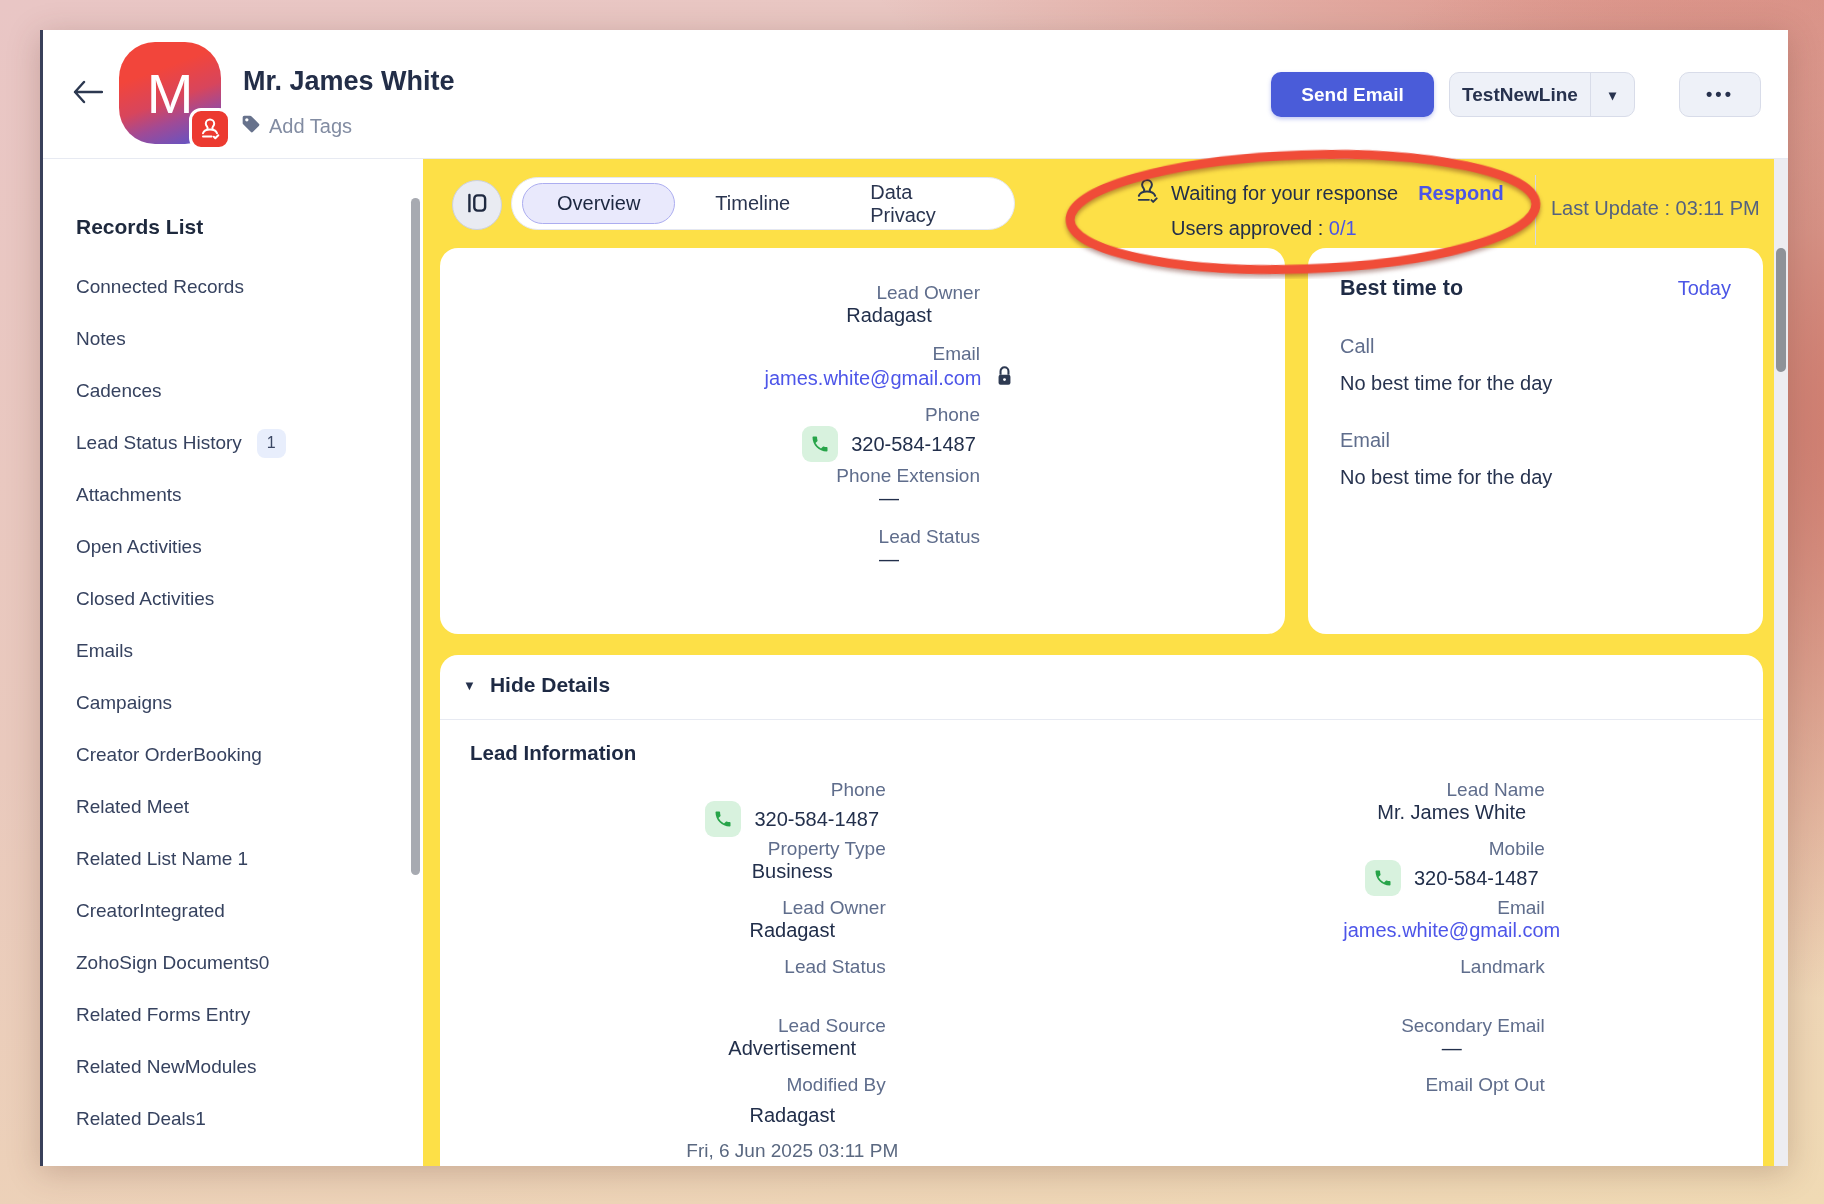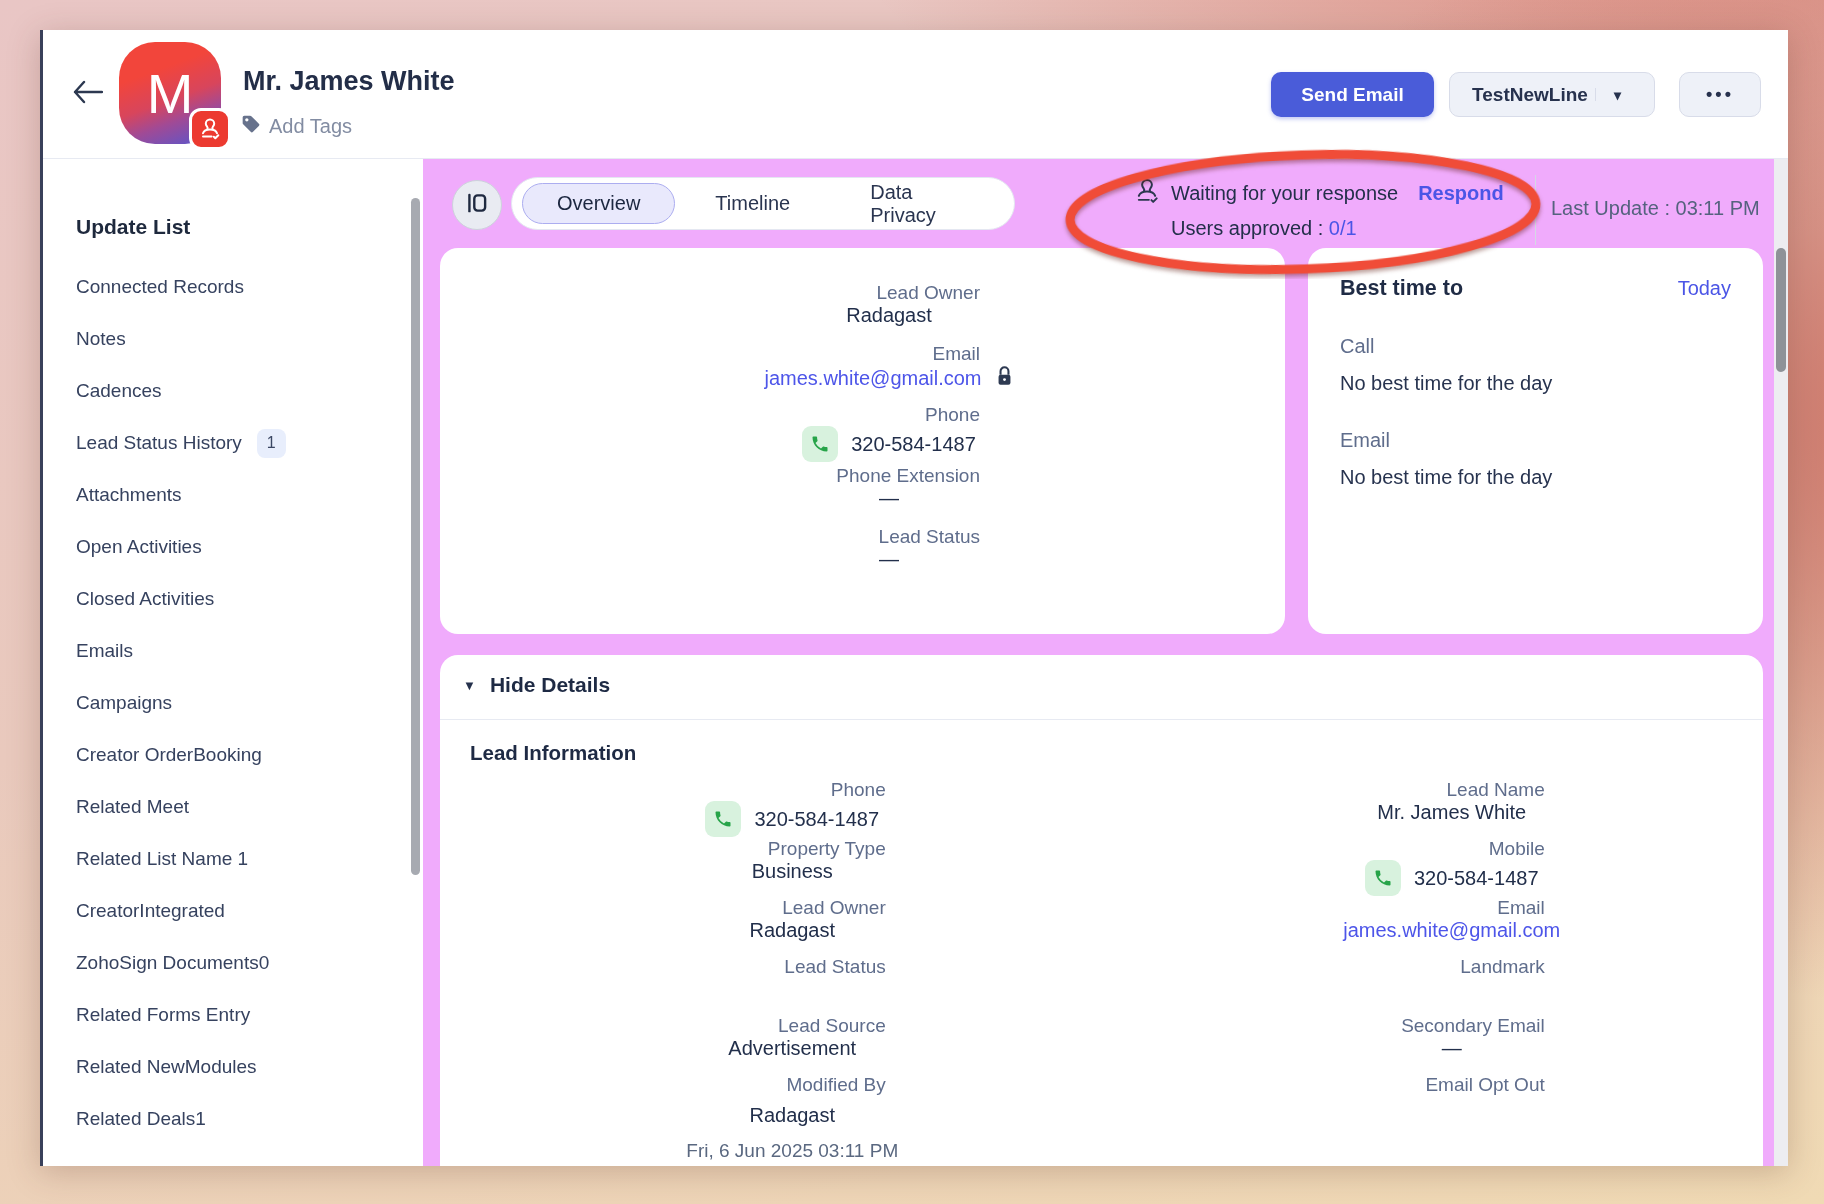--- a/index.html
+++ b/index.html
@@ -26,35 +26,35 @@
   .avatar-letter { color:#fff; font-size:56px; font-weight:400; }
   .stamp-badge { position:absolute; right:-10px; bottom:-6px; width:42px; height:42px; background:#ec3a30;
     border:3px solid #fff; border-radius:12px; display:flex; align-items:center; justify-content:center; }
   .page-title { position:absolute; left:200px; top:36px; font-size:27px; font-weight:700; color:#232e48; }
   .add-tags { position:absolute; left:198px; top:84px; display:flex; align-items:center; gap:8px;
     font-size:20px; color:#828ca2; cursor:pointer; }
   .btn { position:absolute; top:42px; height:45px; border-radius:10px; display:flex; align-items:center;
     justify-content:center; font-size:19px; font-weight:700; cursor:pointer; }
   .btn-send { left:1228px; width:163px; background:#4a5cd9; color:#fff; box-shadow:0 2px 4px rgba(74,92,217,.35); }
   .btn-gray { background:#eef1f8; border:1.5px solid #d8dce9; color:#27324e; }
-  .btn-custom { left:1406px; width:206px; padding:15px; }
+  .btn-custom { left:1406px; width:186px; padding:0; }
   .btn-custom .lbl { flex:1; text-align:center; }
   .btn-custom .caret-seg { width:44px; height:100%; border-left:1.5px solid #d8dce9; display:flex; align-items:center; justify-content:center; font-size:14px; color:#27324e; }
   .btn-more { left:1636px; width:82px; font-size:18px; letter-spacing:3px; }
   .header-divider { position:absolute; left:0; top:128px; width:100%; height:1px; background:#e7eaf2; }
   
   .sidebar { position:absolute; left:0; top:129px; width:380px; bottom:0; background:#fff; }
   .sb-title { position:absolute; left:33px; top:56px; font-size:21px; font-weight:700; color:#1e293d; }
   .sb-list { position:absolute; left:33px; top:102px; right:30px; list-style:none; }
   .sb-item { height:52px; display:flex; align-items:center; font-size:19px; color:#36425f; cursor:pointer; white-space:nowrap; }
   .sb-badge { display:inline-flex; align-items:center; justify-content:center; min-width:29px; height:29px;
     background:#e8eefc; border-radius:8px; font-size:16px; color:#3b4763; margin-left:15px; }
   .sb-scroll { position:absolute; right:3px; top:39px; width:9px; height:677px; background:#a7aab1; border-radius:5px; cursor:pointer; }
   
-  .main { position:absolute; left:380px; top:129px; right:0; bottom:0; background:#f0abfc; }
+  .main { position:absolute; left:380px; top:129px; right:0; bottom:0; background:#fde047; }
   .scroll-track { position:absolute; right:0; top:0; width:14px; height:100%; background:#ededf1; }
   .scroll-thumb { position:absolute; right:2px; top:89px; width:10px; height:124px; background:#8e9298; border-radius:6px; cursor:pointer; }
   .circle-btn { position:absolute; left:29px; top:21px; width:50px; height:50px; border-radius:50%;
     background:#e9ebf2; border:1px solid #cdd1dc; display:flex; align-items:center; justify-content:center; cursor:pointer; }
   .tabbar { position:absolute; left:88px; top:18px; width:504px; height:53px; background:#fff;
     border:1px solid #e4e7f1; border-radius:27px; display:flex; align-items:center; padding:0 10px; }
   .tab { font-size:20px; color:#2a3550; padding:0 40px; height:41px; display:flex; align-items:center; cursor:pointer; border-radius:21px; }
   .tab.active { background:#e9e9fc; border:1.5px solid #acadf0; color:#1c2740; font-weight:500; padding:0 34px; }
   .approval { position:absolute; left:710px; top:18px; }
   .approval .row1 { display:flex; align-items:center; gap:10px; }
@@ -138,21 +138,21 @@
           <span>▾</span>
         </span>
     </div>
     <div class="btn btn-gray btn-more">
         <span>•••</span>
       </div>
     <div class="header-divider"></div>
   </div>
 
   <div class="sidebar">
-    <div class="sb-title">Update List</div>
+    <div class="sb-title">Records List</div>
     <ul class="sb-list">
       <li class="sb-item">
           <span>Connected Records</span>
         </li>
       <li class="sb-item">
           <span>Notes</span>
         </li>
       <li class="sb-item">
           <span>Cadences</span>
         </li>

